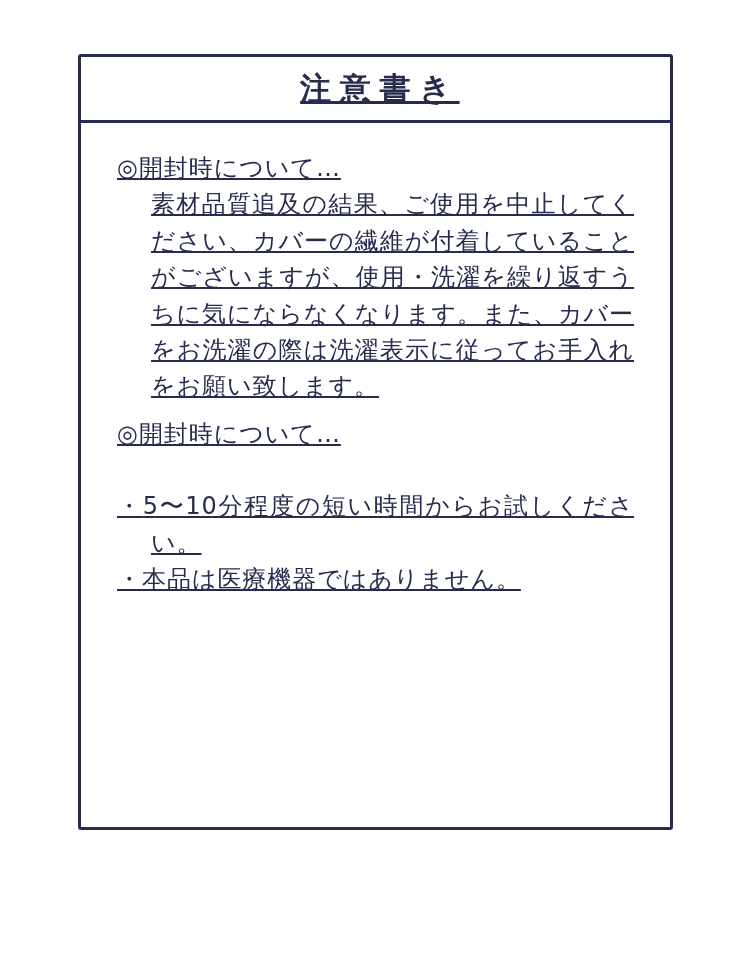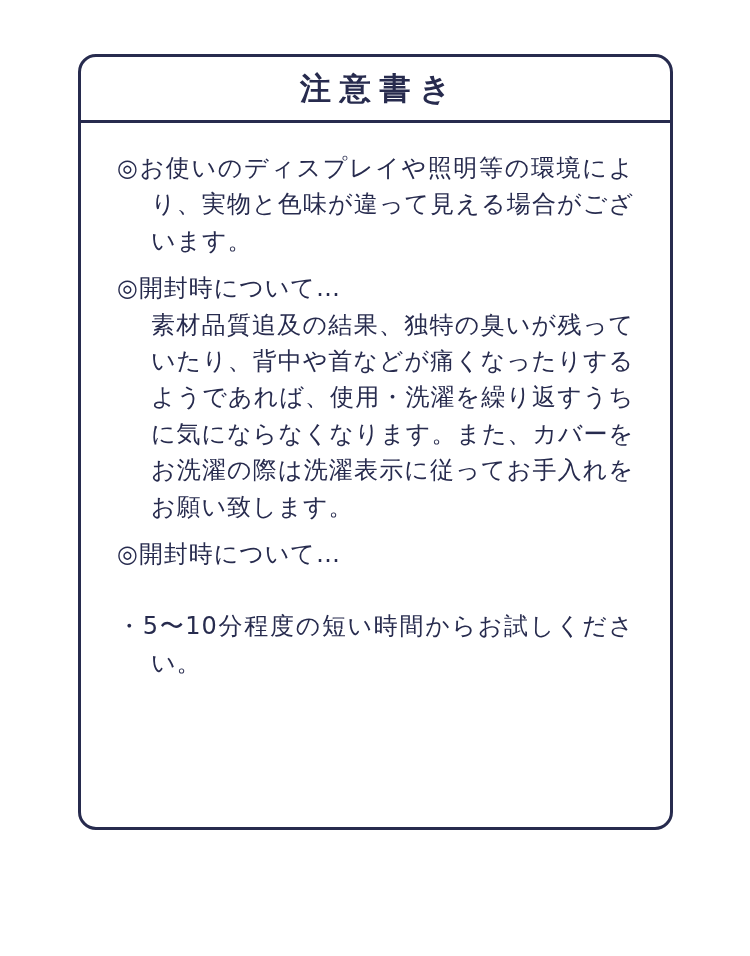--- a/index.html
+++ b/index.html
@@ -12,23 +12,24 @@
     width:750px;height:956px;
     position:relative;
     font-family:"DejaVu Sans","Liberation Sans",sans-serif;
     color:var(--ink);
   }
   .notice-card{
     position:absolute;
     left:78px;top:54px;
     width:595px;height:776px;
     border:3px solid var(--ink);
-    border-radius:18px;
+    border-radius:3px;
     background:var(--bg);
     overflow:hidden;
+    text-decoration:underline;
   }
   .card-header{
     height:66px;
     border-bottom:3px solid var(--ink);
     display:flex;
     align-items:center;
     justify-content:center;
   }
   .card-title{
     font-size:31px;
@@ -66,30 +67,28 @@
 <body>
 
 <div class="notice-card">
 
   <div class="card-header">
     <h1 class="card-title">注意書き</h1>
   </div>
 
   <div class="card-body">
 
-    <div class="section">
-      <p class="hang"><span class="marker">◎</span><span>お使いのディスプレイや照明等の環境により、実物と色味が違って見える場合がございます。</span></p>
-    </div>
 
     <div class="section">
       <p class="hang"><span class="marker">◎</span><span>開封時について…</span></p>
-      <p class="indent-body">素材品質追及の結果、独特の臭いが残っていたり、背中や首などが痛くなったりするようであれば、使用・洗濯を繰り返すうちに気にならなくなります。また、カバーをお洗濯の際は洗濯表示に従ってお手入れをお願い致します。</p>
+      <p class="indent-body">素材品質追及の結果、ご使用を中止してください、カバーの繊維が付着していることがございますが、使用・洗濯を繰り返すうちに気にならなくなります。また、カバーをお洗濯の際は洗濯表示に従ってお手入れをお願い致します。</p>
     </div>
 
     <div class="section">
       <p class="hang"><span class="marker">◎</span><span>開封時について…</span></p>
       <ul class="bullets">
         <li><span class="marker">・</span><span>5〜10分程度の短い時間からお試しください。</span></li>
+        <li><span class="marker">・</span><span>本品は医療機器ではありません。</span></li>
       </ul>
     </div>
 
   </div>
 </div>
 
 </body></html>

